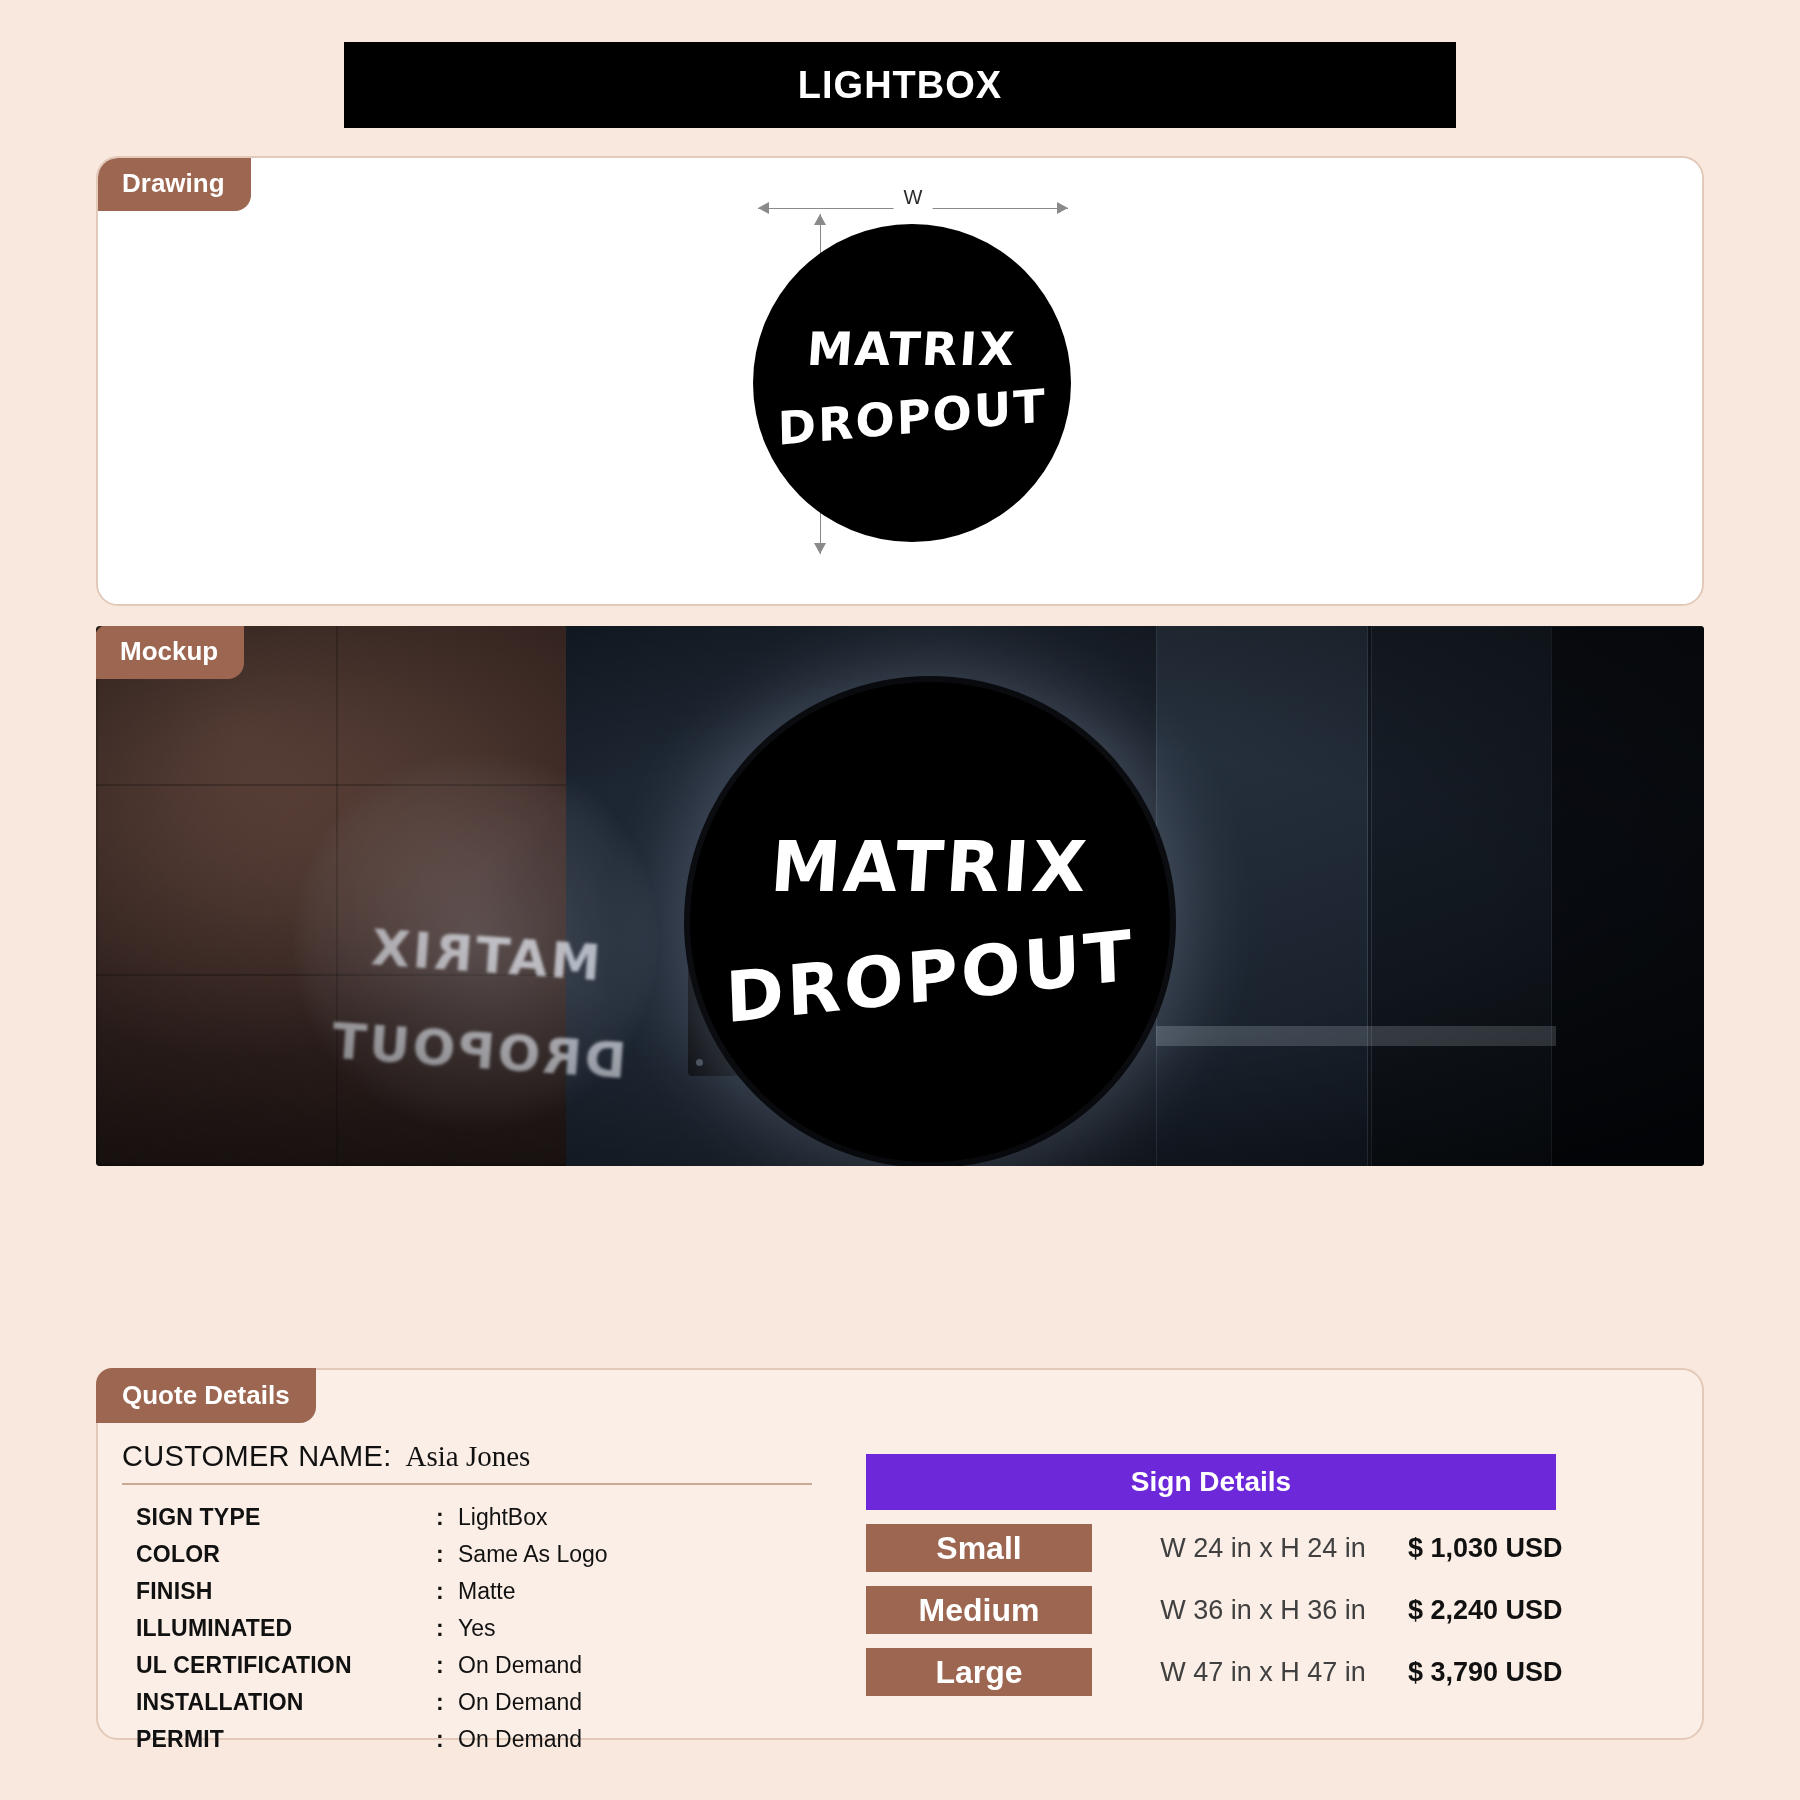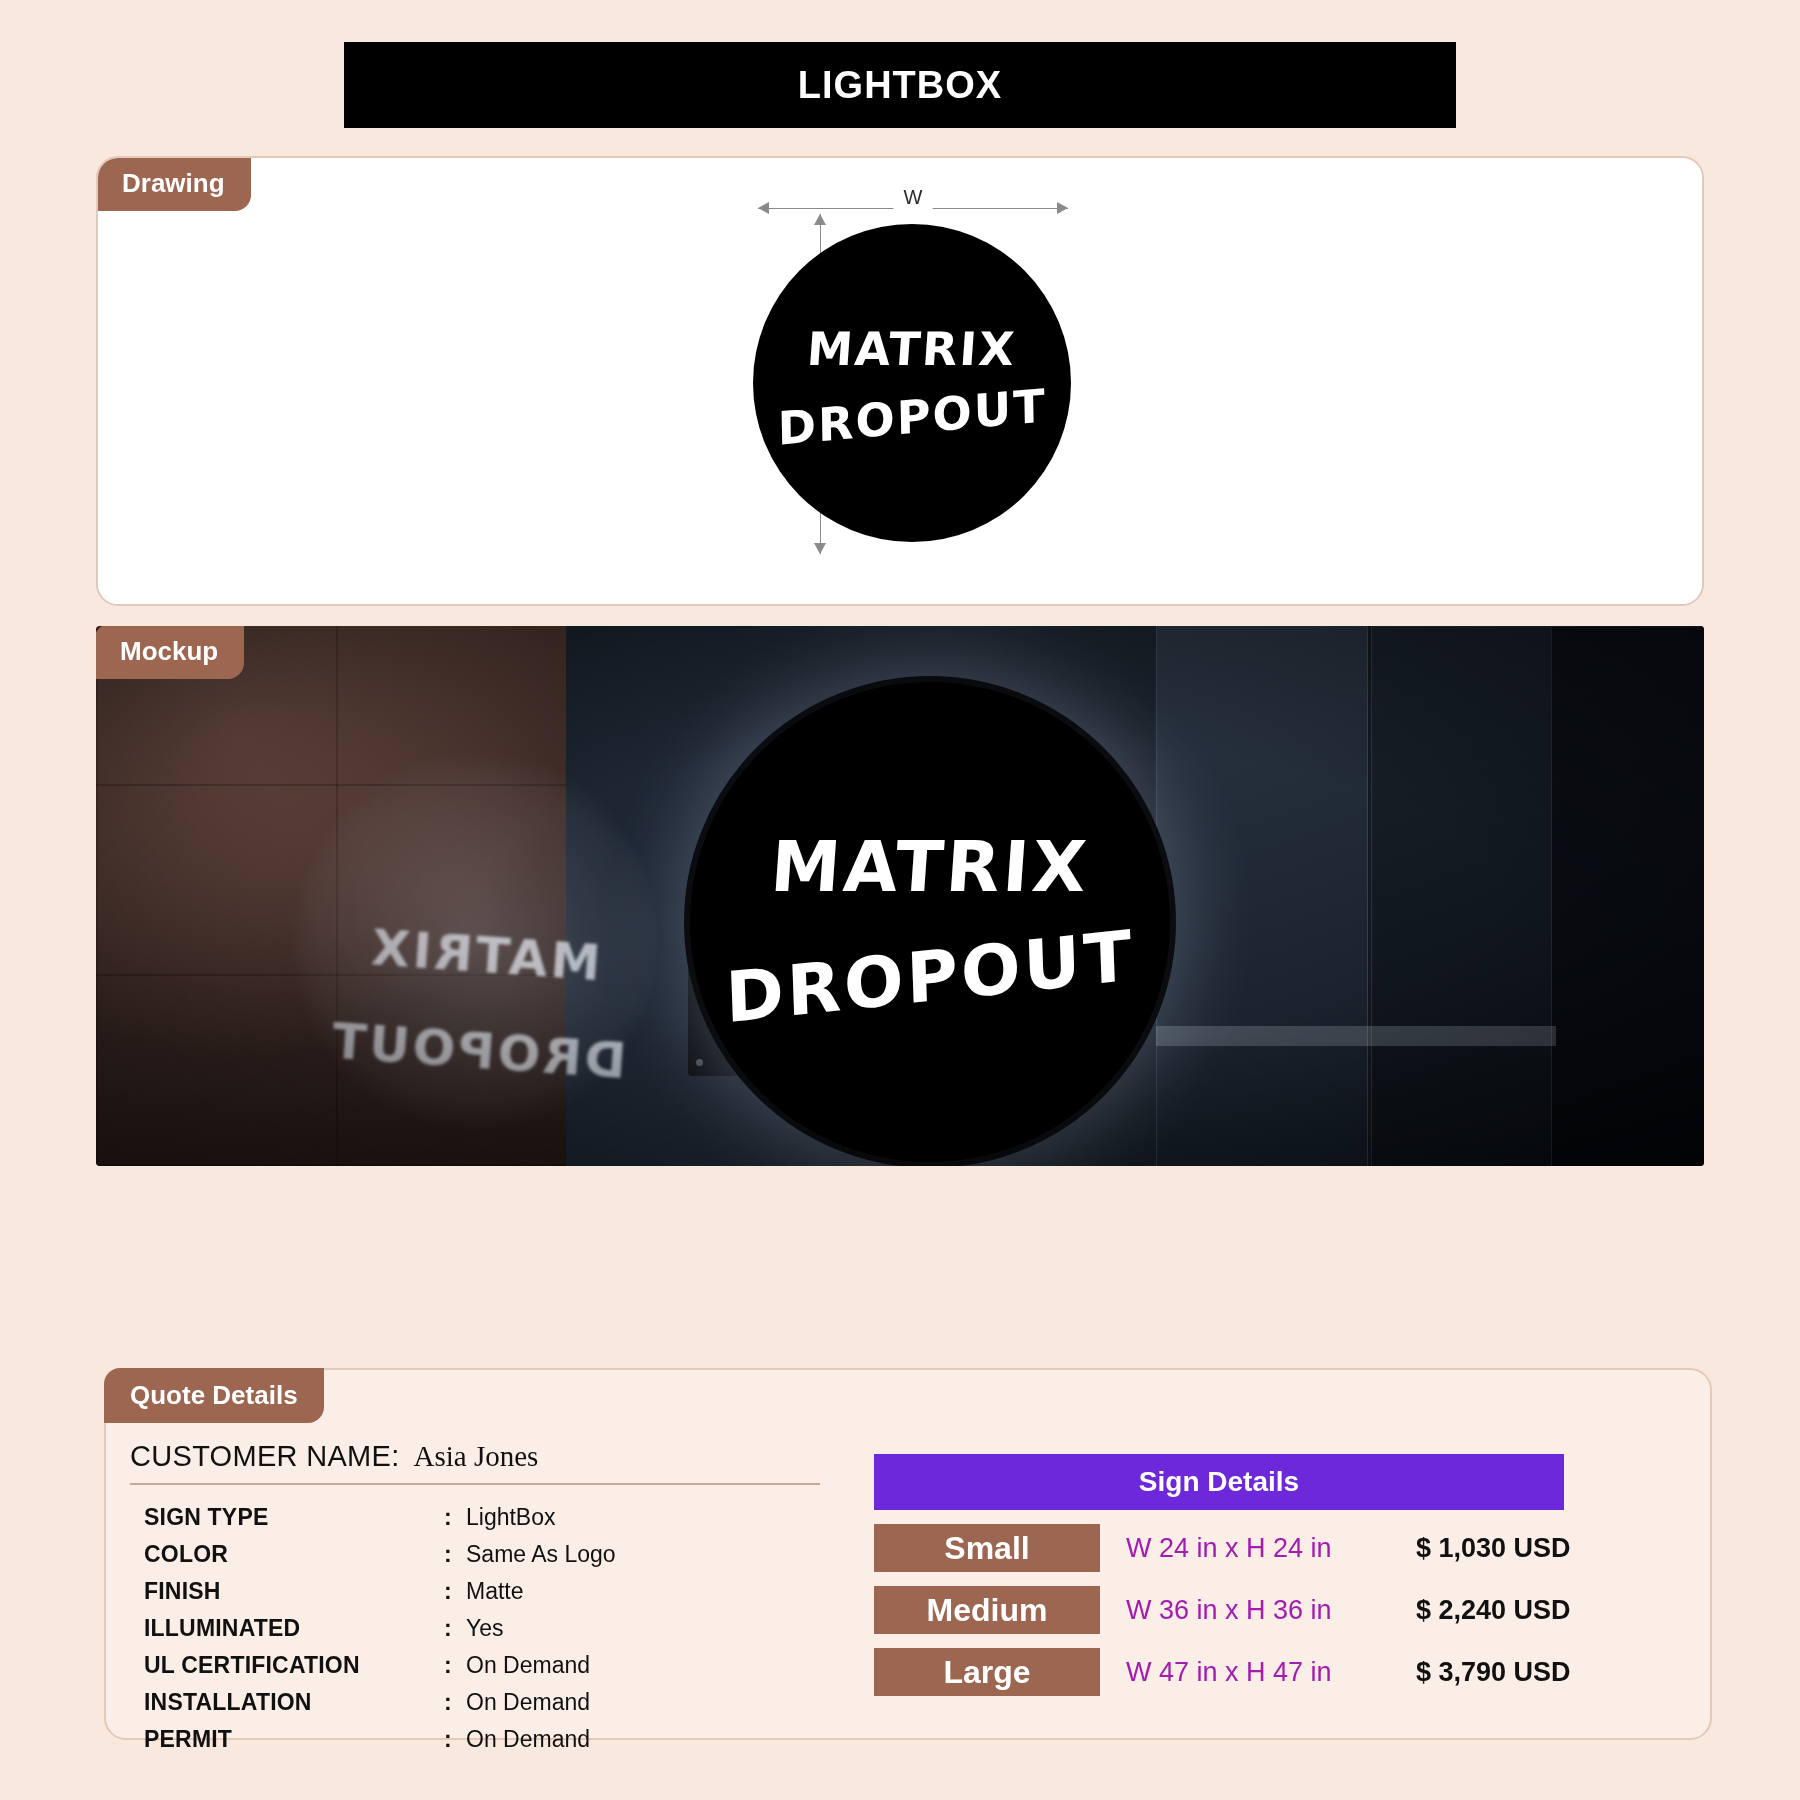--- a/index.html
+++ b/index.html
@@ -284,21 +284,20 @@
   }
 
   
   #quote-card {
     left: 96px;
     top: 1368px;
     width: 1608px;
     height: 372px;
     background: #fbeee6;
     border: 2px solid #e3c9b9;
-    margin-left: 8px;
   }
   .quote-left {
     position: absolute;
     left: 24px;
     top: 70px;
     width: 700px;
   }
   .customer-row {
     display: flex;
     align-items: baseline;
@@ -369,23 +368,24 @@
     background: #9c6651;
     color: #ffffff;
     font-size: 32px;
     font-weight: bold;
     display: flex;
     align-items: center;
     justify-content: center;
   }
   .size-dims {
     font-size: 27px;
-    color: #a21caf;
+    color: #404040;
     margin-left: 26px;
     width: 290px;
+    text-align: center;
   }
   .size-price {
     font-size: 27px;
     color: #111;
     font-weight: bold;
   }
 </style>
 </head>
 <body>
 

